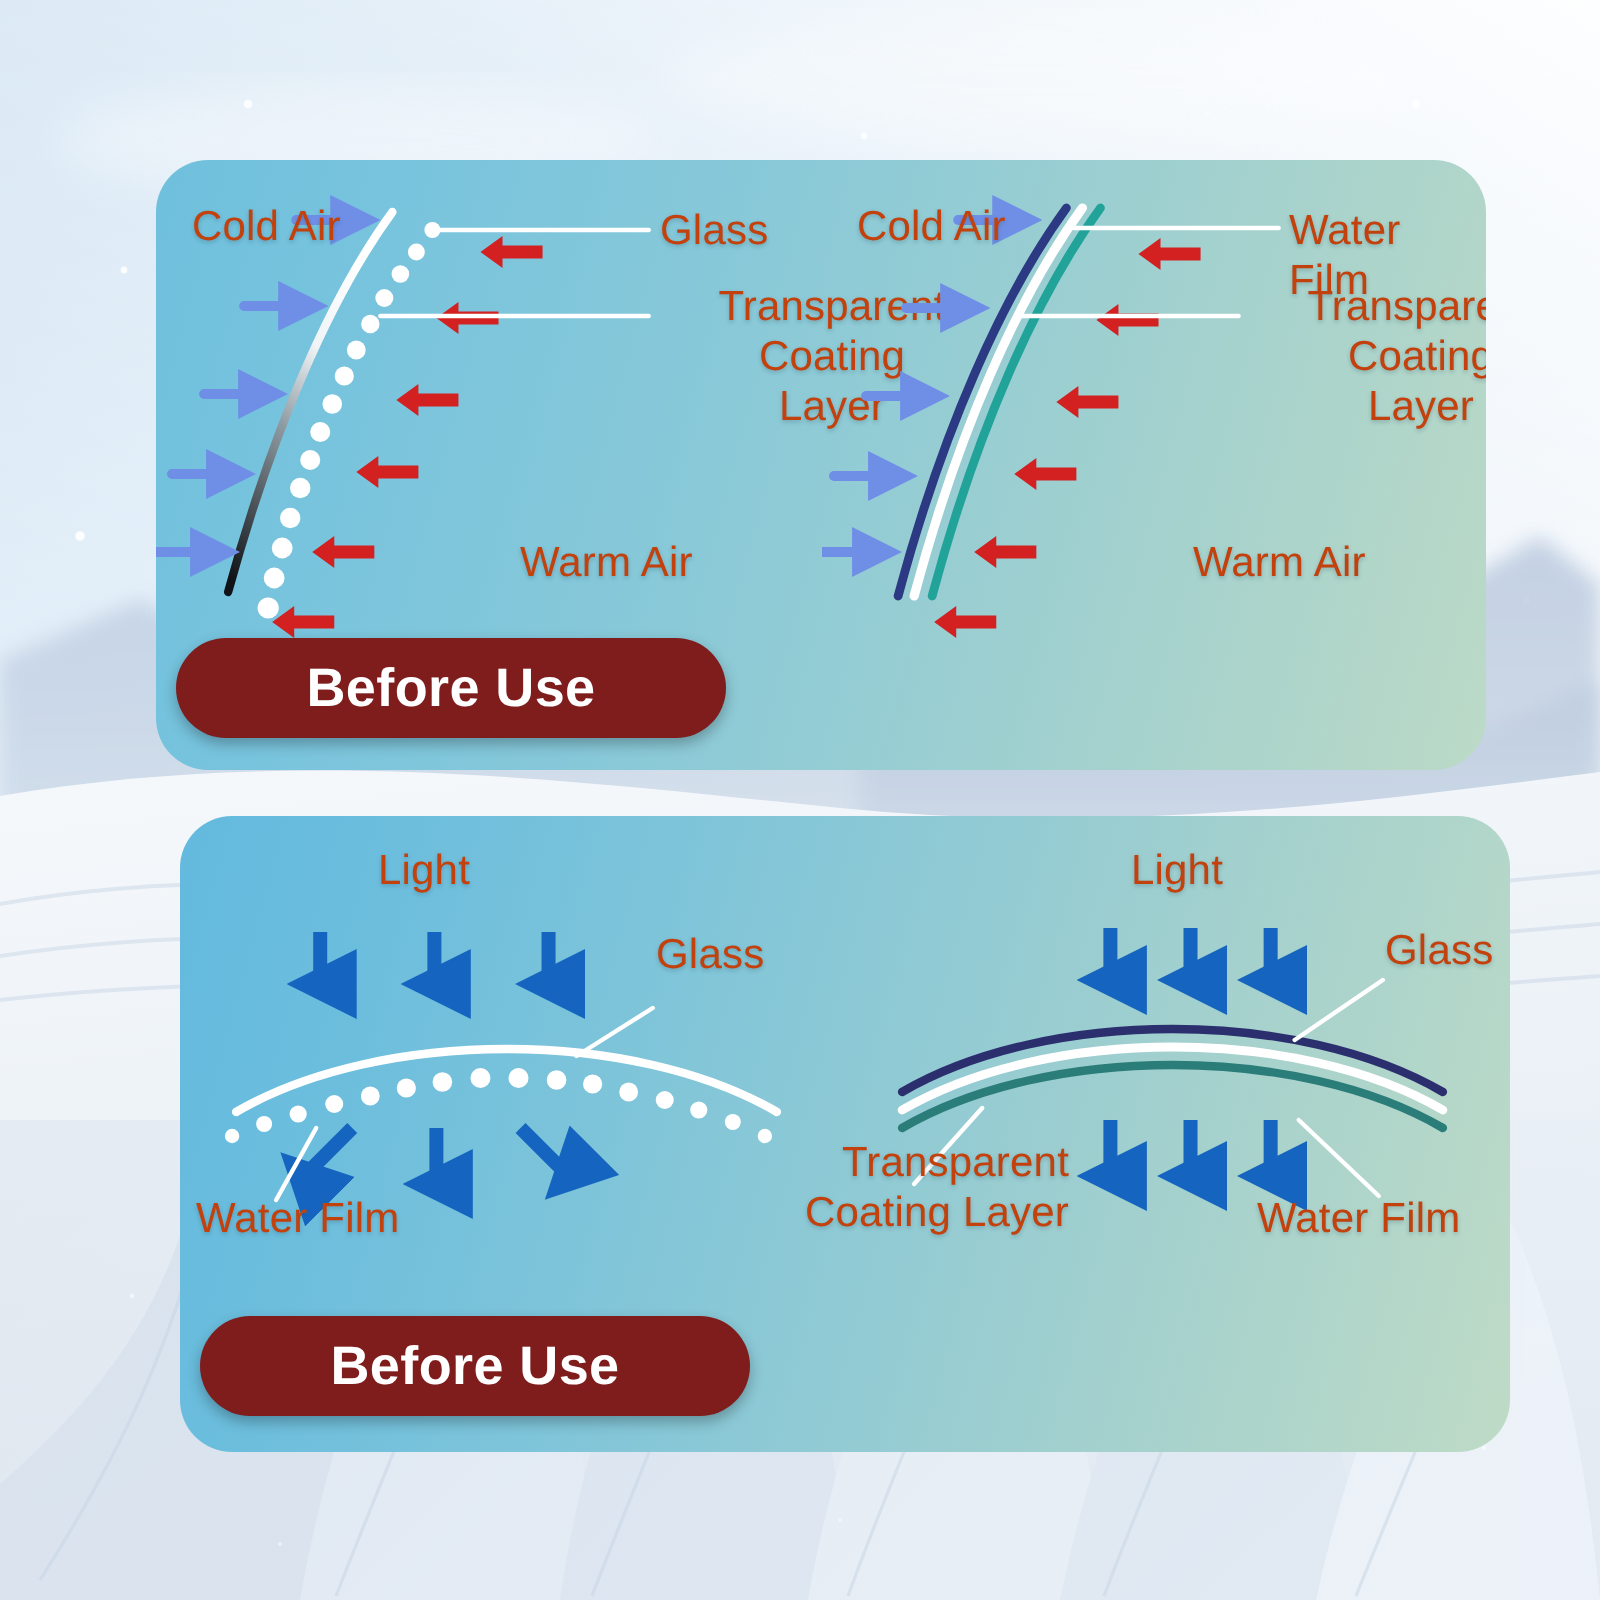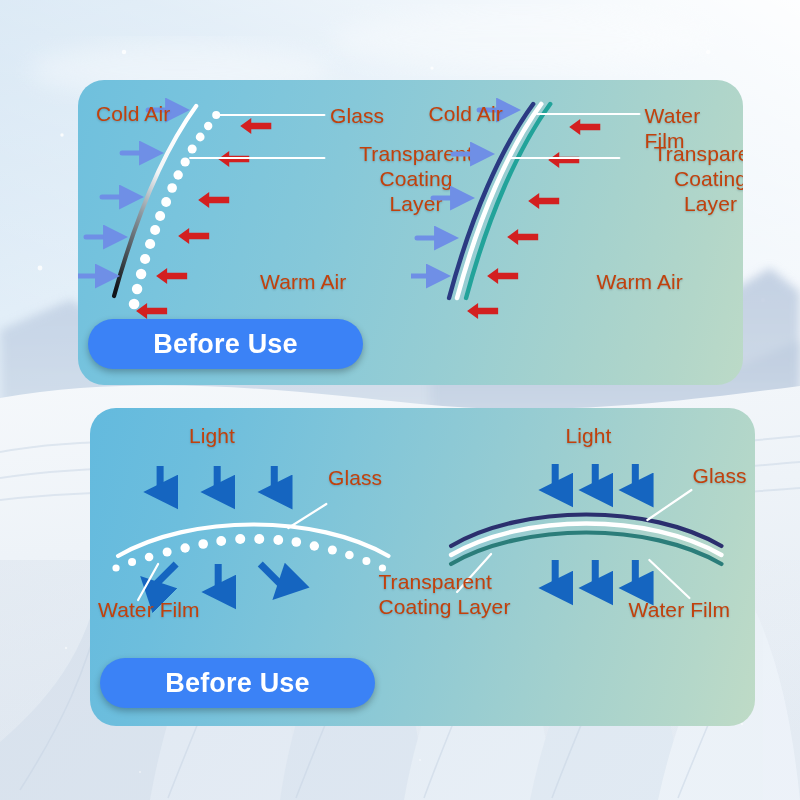--- a/index.html
+++ b/index.html
@@ -49,36 +49,36 @@
   .lbl {
     position: absolute;
     color: #c2410c;
     font-size: 21px;
     line-height: 1.18;
     white-space: pre-line;
     text-shadow: 0 1px 2px rgba(40,80,100,.30);
     letter-spacing: .1px;
   }
   .lbl.c  { text-align: center; transform: translateX(-50%); }
-  .lbl.r  { text-align: left; transform: translateX(-100%); }
+  .lbl.r  { text-align: right; transform: translateX(-100%); margin-left: 24px; }
 
   
   .pill {
     position: absolute;
     height: 50px;
     border-radius: 26px;
     display: flex;
     align-items: center;
     justify-content: center;
     font-size: 27px;
     font-weight: 700;
     letter-spacing: .2px;
   }
   .pill.before {
-    background: #3b82f6;
+    background: #7f1d1d;
     color: #ffffff;
     box-shadow: 0 3px 7px rgba(0,0,0,.28);
   }
 
   #btn-top-before    { left: 10px;  bottom: 16px; width: 275px; }
   #btn-bottom-before { left: 10px;  bottom: 18px; width: 275px; }
 </style>
 </head>
 <body>
 

